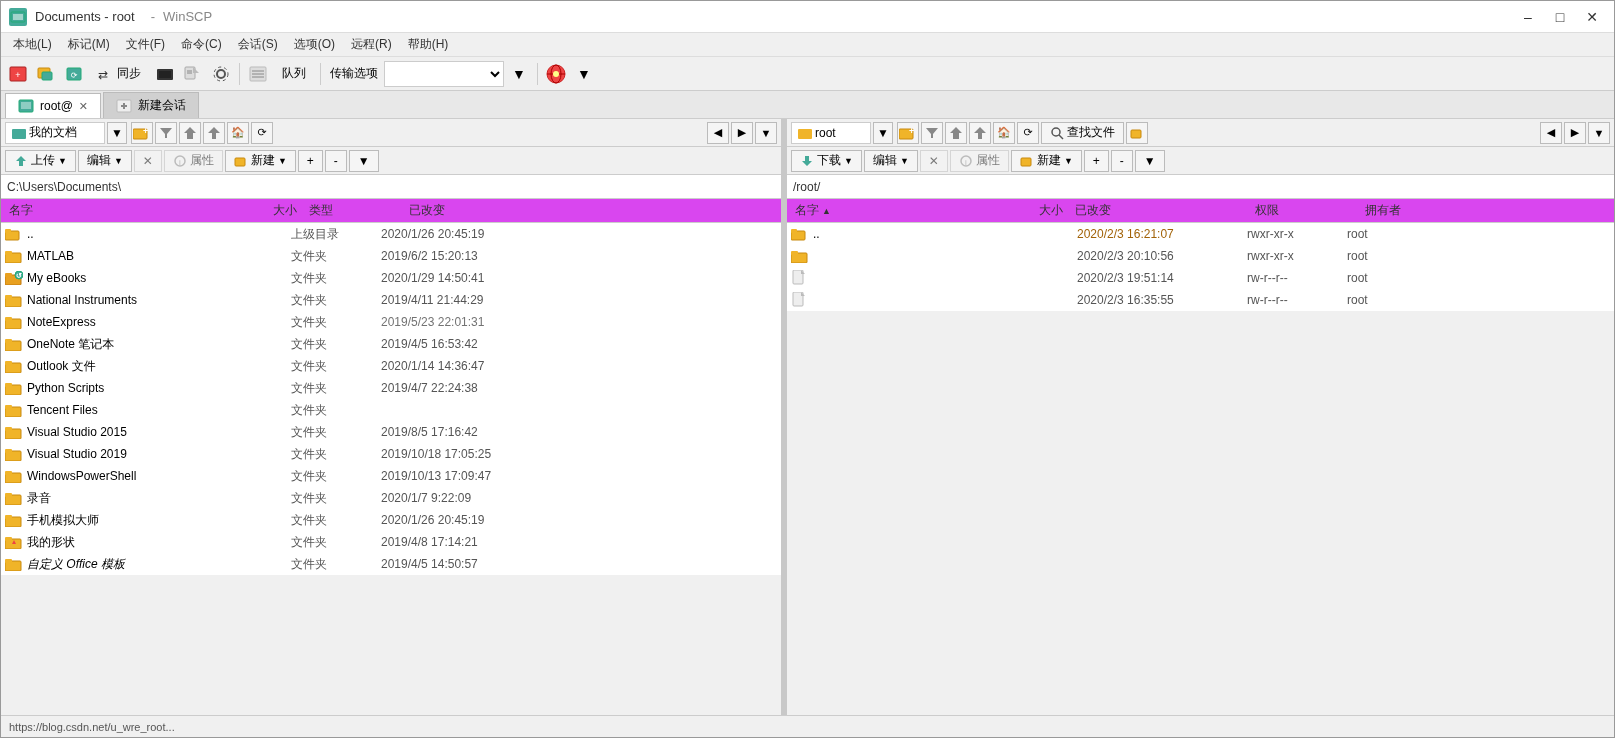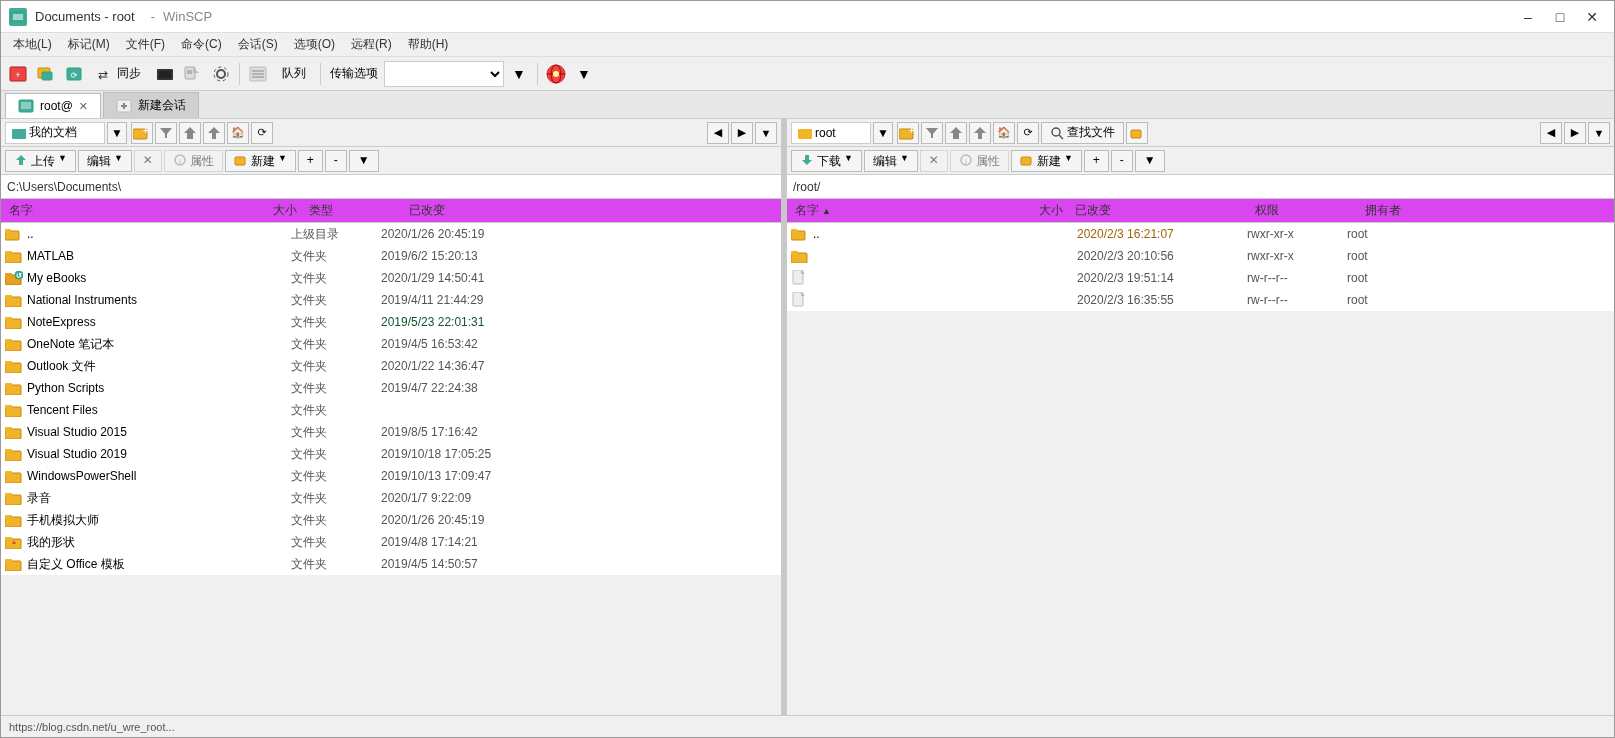--- a/index.html
+++ b/index.html
@@ -221,21 +221,21 @@
       display: flex;
       align-items: center;
       padding: 0 4px;
       gap: 2px;
       border-bottom: 1px solid #ccc;
     }
     .act-btn {
       padding: 2px 8px;
       height: 22px;
       display: flex;
-      align-items: flex-start;
+      align-items: center;
       cursor: pointer;
       border: 1px solid #bbb;
       background: #f5f5f5;
       font-size: 12px;
       gap: 3px;
     }
     .act-btn-disabled {
       opacity: 0.5;
       cursor: default;
     }
@@ -541,21 +541,21 @@
           <div class="file-row">
     <div class="file-icon">
               <svg width="18" height="14">
                 <rect x="0" y="4" width="16" height="10" rx="1" fill="#f0b429" stroke="#c8890f" stroke-width="1"></rect>
                 <rect x="0" y="2" width="7" height="4" rx="1" fill="#f0b429"></rect>
               </svg>
             </div>
     <div style="flex:0 0 180px; overflow:hidden; text-overflow:ellipsis; white-space:nowrap;">NoteExpress</div>
     <div style="flex:0 0 80px; text-align:right; padding-right:12px; color:#555;"></div>
     <div style="flex:0 0 90px; padding:0 4px; color:#555;">文件夹</div>
-    <div style="flex:1; padding:0 4px; color:#14532d;">2019/5/23  22:01:31</div>
+    <div style="flex:1; padding:0 4px; color:#737373;">2019/5/23  22:01:31</div>
   </div>
           <div class="file-row">
     <div class="file-icon">
               <svg width="18" height="14">
                 <rect x="0" y="4" width="16" height="10" rx="1" fill="#f0b429" stroke="#c8890f" stroke-width="1"></rect>
                 <rect x="0" y="2" width="7" height="4" rx="1" fill="#f0b429"></rect>
               </svg>
             </div>
     <div style="flex:0 0 180px; overflow:hidden; text-overflow:ellipsis; white-space:nowrap;">OneNote 笔记本</div>
     <div style="flex:0 0 80px; text-align:right; padding-right:12px; color:#555;"></div>
@@ -565,21 +565,21 @@
           <div class="file-row">
     <div class="file-icon">
               <svg width="18" height="14">
                 <rect x="0" y="4" width="16" height="10" rx="1" fill="#f0b429" stroke="#c8890f" stroke-width="1"></rect>
                 <rect x="0" y="2" width="7" height="4" rx="1" fill="#f0b429"></rect>
               </svg>
             </div>
     <div style="flex:0 0 180px; overflow:hidden; text-overflow:ellipsis; white-space:nowrap;">Outlook 文件</div>
     <div style="flex:0 0 80px; text-align:right; padding-right:12px; color:#555;"></div>
     <div style="flex:0 0 90px; padding:0 4px; color:#555;">文件夹</div>
-    <div style="flex:1; padding:0 4px; color:#555;">2020/1/22  14:36:47</div>
+    <div style="flex:1; padding:0 4px; color:#555;">2020/1/14  14:36:47</div>
   </div>
           <div class="file-row">
     <div class="file-icon">
               <svg width="18" height="14">
                 <rect x="0" y="4" width="16" height="10" rx="1" fill="#f0b429" stroke="#c8890f" stroke-width="1"></rect>
                 <rect x="0" y="2" width="7" height="4" rx="1" fill="#f0b429"></rect>
               </svg>
             </div>
     <div style="flex:0 0 180px; overflow:hidden; text-overflow:ellipsis; white-space:nowrap;">Python Scripts</div>
     <div style="flex:0 0 80px; text-align:right; padding-right:12px; color:#555;"></div>
@@ -670,21 +670,21 @@
     <div style="flex:0 0 90px; padding:0 4px; color:#555;">文件夹</div>
     <div style="flex:1; padding:0 4px; color:#555;">2019/4/8  17:14:21</div>
   </div>
           <div class="file-row">
     <div class="file-icon">
               <svg width="18" height="14">
                 <rect x="0" y="4" width="16" height="10" rx="1" fill="#f0b429" stroke="#c8890f" stroke-width="1"></rect>
                 <rect x="0" y="2" width="7" height="4" rx="1" fill="#f0b429"></rect>
               </svg>
             </div>
-    <div style="flex:0 0 180px; overflow:hidden; text-overflow:ellipsis; white-space:nowrap;">自定义 Office 模板</div>
+    <div style="flex:0 0 180px; overflow:hidden; text-overflow:ellipsis; white-space:nowrap;font-style:italic;">自定义 Office 模板</div>
     <div style="flex:0 0 80px; text-align:right; padding-right:12px; color:#555;"></div>
     <div style="flex:0 0 90px; padding:0 4px; color:#555;">文件夹</div>
     <div style="flex:1; padding:0 4px; color:#555;">2019/4/5  14:50:57</div>
   </div>
         </div>
     </div>
 
     <div class="splitter"></div>
 
     <div class="right-pane">

